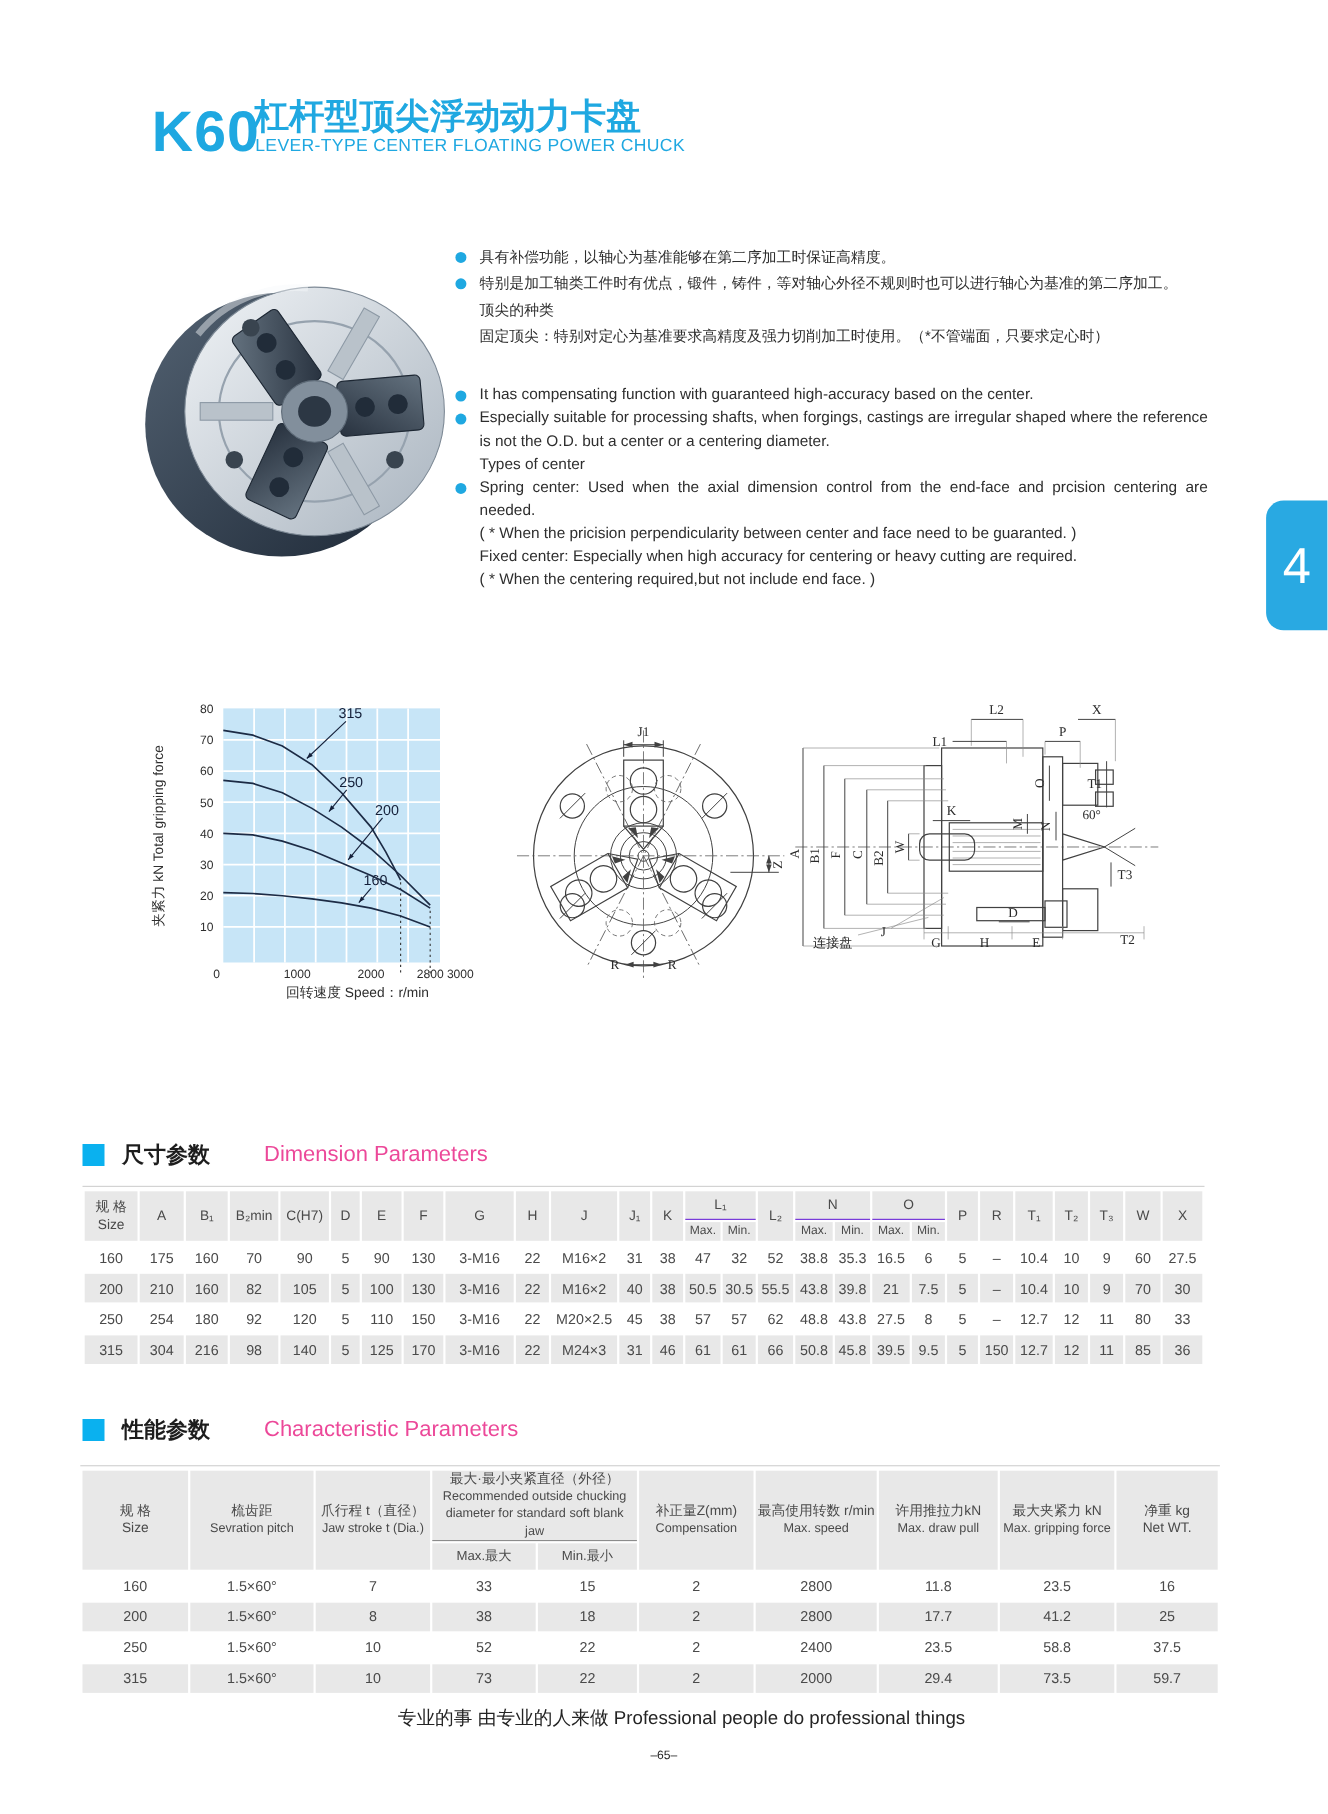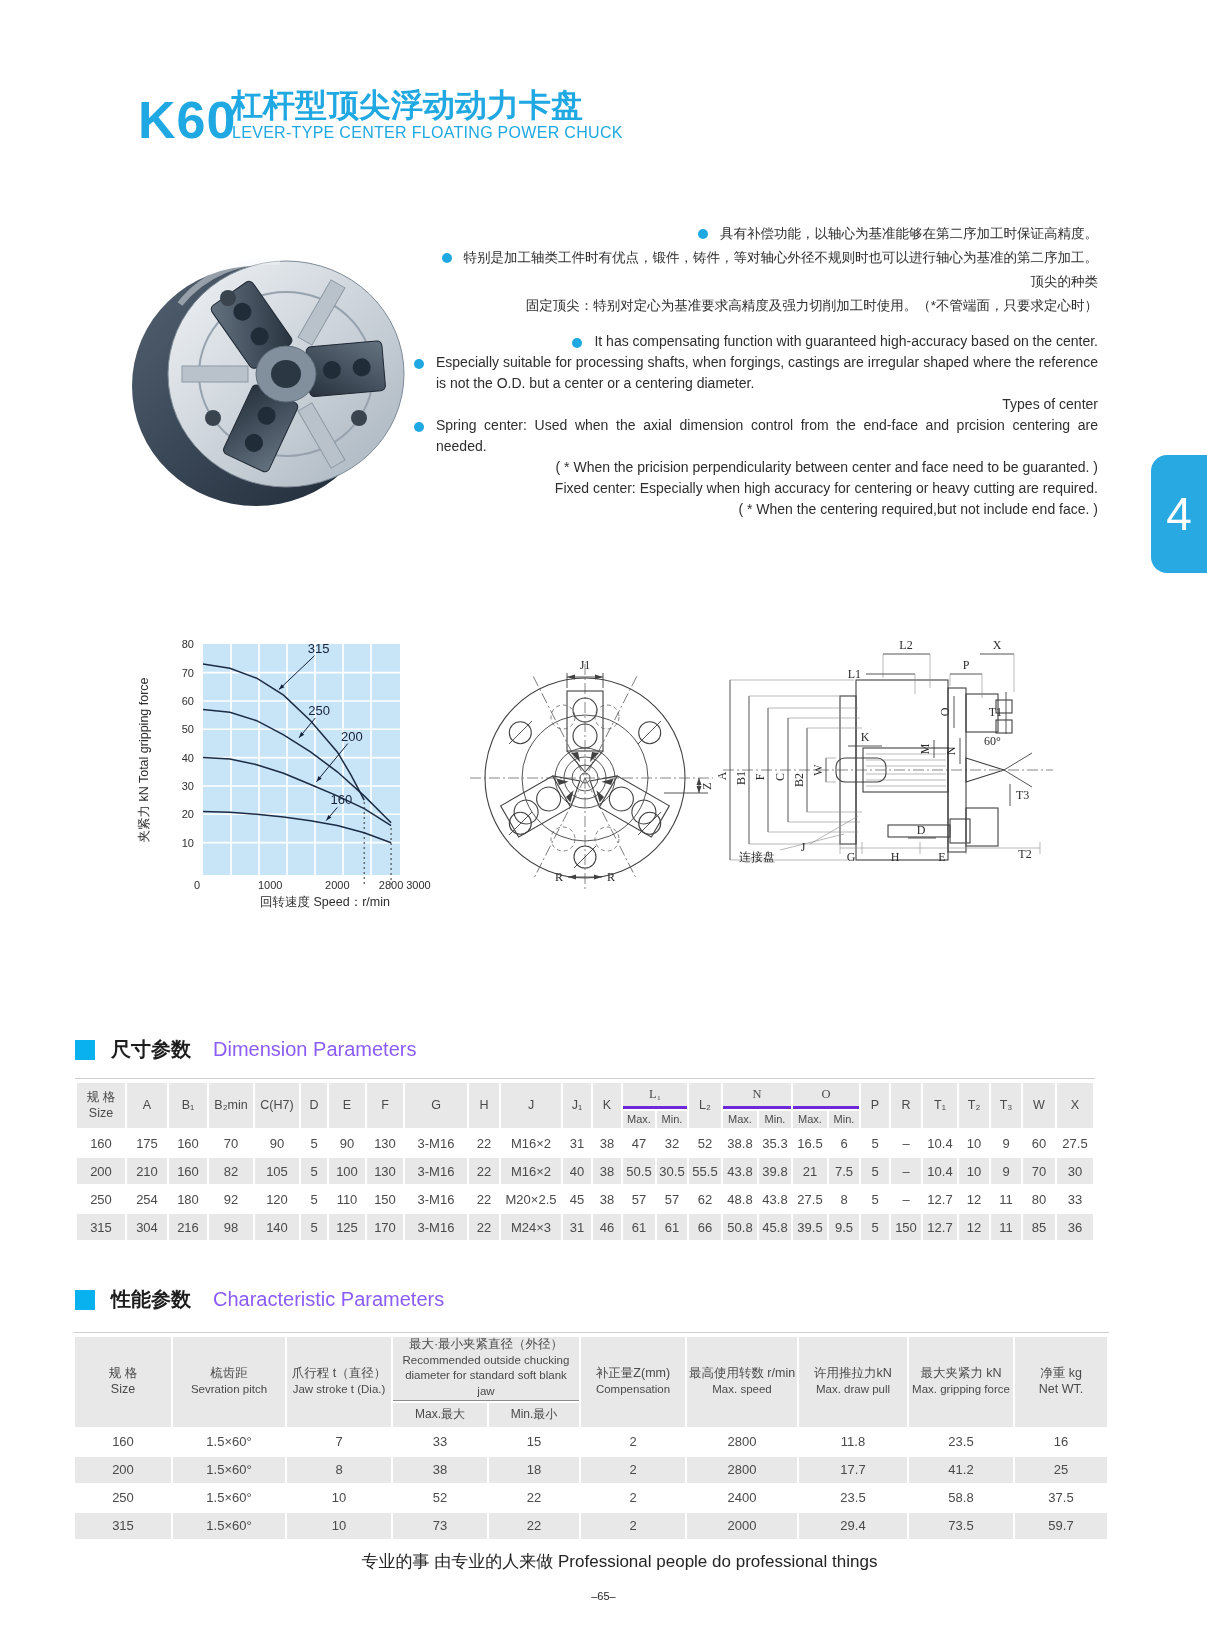--- a/index.html
+++ b/index.html
@@ -8,25 +8,25 @@
   .page{position:relative;width:1207px;height:1649px;background:#fff;overflow:hidden;}
   .abs{position:absolute;}
 
   
   .model{left:138px;top:90px;font-size:52px;font-weight:bold;color:#1FA8E1;letter-spacing:1px;}
   .title-zh{left:231px;top:84px;font-size:32px;font-weight:bold;color:#1FA8E1;}
   .title-en{left:232px;top:124px;font-size:16px;color:#1FA8E1;letter-spacing:.3px;}
 
   
   .features{left:414px;top:222px;width:684px;}
-  .feat-line{display:flex;justify-content:flex-end;}
+  .feat-line{display:flex;}
   .dot{width:10px;height:10px;border-radius:50%;background:#1FA8E1;margin:7px 12px 0 0;flex:none;}
   .nodot{width:22px;flex:none;}
   .zh-block .feat-line{font-size:13.5px;line-height:24px;color:#2e2e2e;}
-  .en-block{margin-top:13px;}
+  .en-block{margin-top:30px;}
   .en-block .feat-line{font-size:14px;line-height:21px;color:#2e2e2e;}
   .en-block .feat-line .txt{text-align:justify;}
 
   
   .side-tab{left:1151px;top:455px;width:56px;height:118px;background:#29A9E2;
     border-radius:16px 0 0 16px;color:#fff;font-size:46px;display:flex;
     align-items:center;justify-content:center;}
 
   
   .chart-box{left:128px;top:588px;width:360px;height:332px;}
@@ -41,33 +41,33 @@
   .s3{fill:none;stroke:#8a8a8a;stroke-width:0.6;}
   .cl{fill:none;stroke:#555;stroke-width:0.7;stroke-dasharray:11 3 2 3;}
   .dsh{fill:none;stroke:#666;stroke-width:0.8;stroke-dasharray:4 3;}
   .dim{font-family:"Liberation Serif","DejaVu Serif",serif;font-size:12px;fill:#2b2b2b;}
   .fillb{fill:#414141;stroke:none;}
 
   
   .sec-head{display:flex;align-items:center;}
   .sec-square{width:20px;height:20px;background:#0AB1EF;margin-right:16px;}
   .sec-zh{font-size:20px;font-weight:bold;color:#1d1d1d;margin-right:22px;}
-  .sec-en{font-size:20px;color:#8b5cf6;}
+  .sec-en{font-size:20px;color:#ec4899;margin-left:27px;}
   .hairline{height:1px;background:#cfcfcf;}
 
   
   table{border-collapse:separate;border-spacing:2px;table-layout:fixed;}
   th,td{background:#E8E8E8;font-weight:normal;text-align:center;vertical-align:middle;
     color:#4a4a4a;overflow:hidden;}
   th{font-size:12.5px;line-height:1.25;}
   td{font-size:13px;height:26px;}
   tbody tr:nth-child(odd) td{background:#ffffff;}
   .dim-table thead tr.r1 th{height:26px;}
   .dim-table thead tr.sub th{height:17px;font-size:11px;}
-  .dim-table th.grp{border-bottom:3px solid #6d28d9;font-family:Liberation Serif, serif;}
+  .dim-table th.grp{border-bottom:1px solid #6d28d9;}
   .char-table thead tr.r1 th{height:60px;}
   .char-table thead tr.sub th{height:24px;font-size:12px;}
   .char-table th.grp{border-bottom:1px solid #8c8c8c;padding:0 6px;}
   .char-table td{height:26px;}
   .hsub{font-size:11.5px;}
 
   
   .footer{left:16px;top:1550px;width:100%;text-align:center;font-size:17px;color:#242424;}
   .pagenum{left:0;top:1590px;width:100%;text-align:center;font-size:11px;color:#242424;}
 </style>

